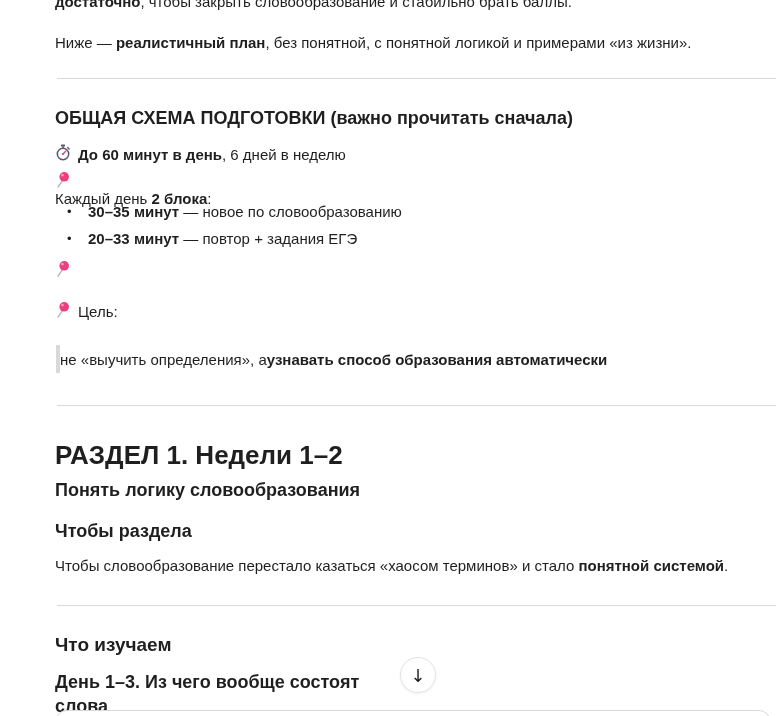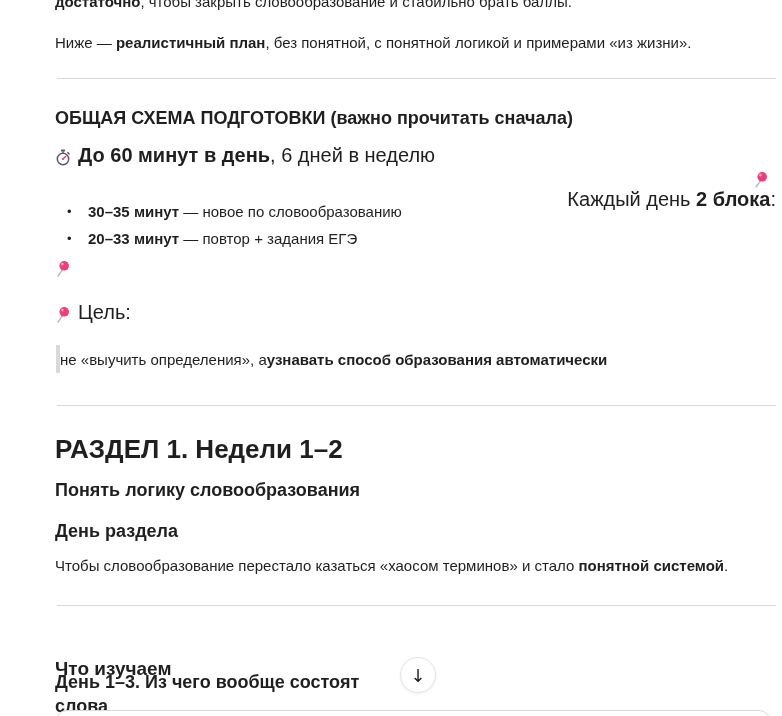--- a/index.html
+++ b/index.html
@@ -7,25 +7,25 @@
     width:782px;height:716px;overflow:hidden;position:relative;
     background:#ffffff;color:#1f1f1f;
     font-family:"Liberation Sans","DejaVu Sans",sans-serif;
     -webkit-font-smoothing:antialiased;
   }
   .abs{position:absolute;left:55px;width:721px;}
   p,h2,h3,h4{margin:0;padding:0;}
   b{font-weight:700;}
   .body-text{font-size:15px;line-height:21px;}
   .divider{left:57px;width:719px;height:0;border-top:1px solid #d9d9d9;}
-  .h-xl{font-size:26px;line-height:32px;font-weight:700;}
+  .h-xl{font-size:26px;line-height:32px;font-weight:700;margin-top:6px;}
   .h-lg{font-size:18px;line-height:26px;font-weight:700;}
   .h-md{font-size:19px;line-height:25px;font-weight:700;}
   .h-sm{font-size:18px;line-height:24px;font-weight:700;}
-  .icon-line{display:flex;align-items:flex-end;font-size:20px;line-height:22px;}
+  .icon-line{display:flex;align-items:flex-start;font-size:15px;line-height:22px;}
   .icon-line .ic{flex:0 0 16px;height:17px;margin-right:7px;display:inline-flex;}
   .bullet-row{display:flex;font-size:15px;line-height:21px;}
   .bullet-row .dot{display:inline-block;margin-left:12px;width:21px;font-size:13px;}
   .quote{
     border-left:4px solid #d9d9d9;padding-left:0;height:28px;
     display:flex;align-items:center;font-size:15px;line-height:21px;
   }
   .scroll-btn{
     position:absolute;left:400px;top:657px;width:36px;height:36px;
     border-radius:50%;border:1px solid #e3e3e3;background:#fff;
@@ -109,27 +109,27 @@
     <span>не «выучить определения», а </span>
     <b>узнавать способ образования автоматически</b>
   </div>
 
 <div class="abs divider" style="top:405px;"></div>
 
 <h2 class="abs h-xl" style="top:433px;">РАЗДЕЛ 1. Недели 1–2</h2>
 
 <h3 class="abs h-lg" style="top:477px;">Понять логику словообразования</h3>
 
-<h4 class="abs h-sm" style="top:519px;">День раздела</h4>
+<h4 class="abs h-sm" style="top:519px;">Чтобы раздела</h4>
 
 <p class="abs body-text" style="top:555px;"><span>Чтобы словообразование перестало казаться «хаосом терминов» и стало </span><b>понятной системой</b><span>.</span></p>
 
 <div class="abs divider" style="top:605px;"></div>
 
-<h4 class="abs h-md" style="top:632px;margin-top:24px;">Что изучаем</h4>
+<h4 class="abs h-md" style="top:632px;">Что изучаем</h4>
 
 <h4 class="abs h-sm" style="top:670px;width:340px;">День 1–3. Из чего вообще состоят слова</h4>
 
 <button class="scroll-btn">
   <span>↓</span>
 </button>
 
 <div class="table-edge"></div>
 
 </body></html>

